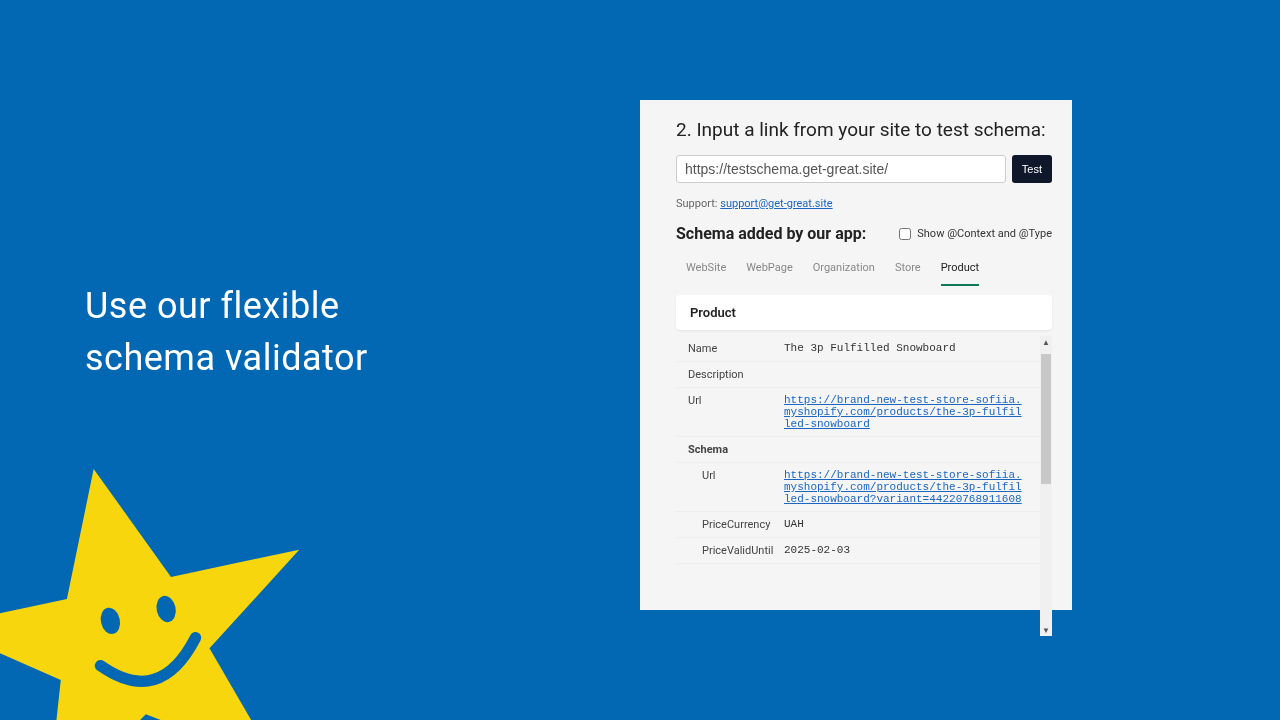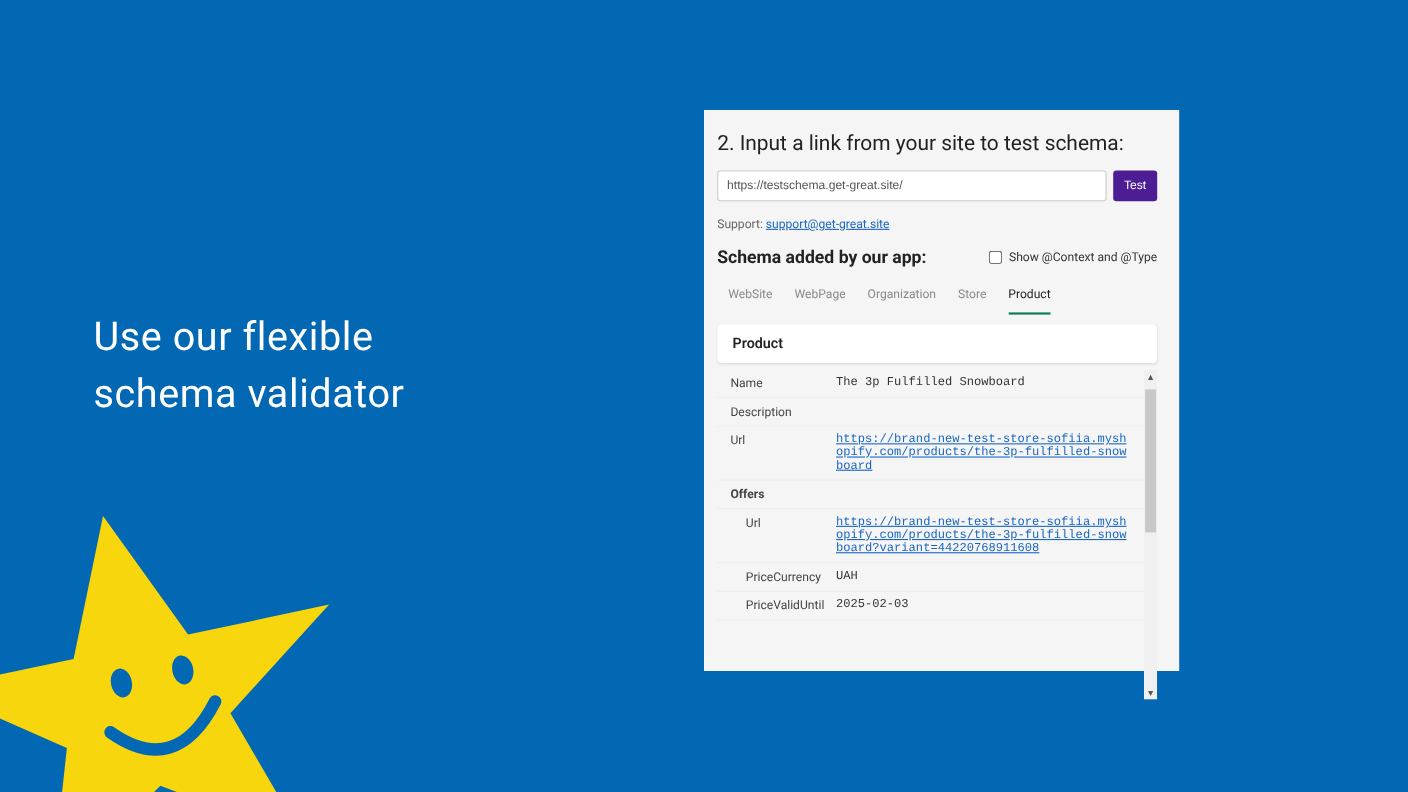--- a/index.html
+++ b/index.html
@@ -28,45 +28,45 @@
     width: 380px;
     height: 380px;
   }
   .panel {
     position: absolute;
     left: 640px;
     top: 100px;
     width: 432px;
     height: 510px;
     background: #f5f5f5;
-    padding: 18px 20px 18px 12px;
+    padding: 18px 20px 18px 36px;
   }
   .panel-title {
     font-size: 19px;
     font-weight: 400;
     color: #222;
     margin-bottom: 14px;
   }
   .url-row {
     display: flex;
     gap: 6px;
     margin-bottom: 14px;
   }
   .url-input {
     flex: 1;
     height: 28px;
     border: 1px solid #ccc;
     border-radius: 3px;
     padding: 0 8px;
-    font-size: 11px;
+    font-size: 14px;
     color: #555;
     background: #fff;
   }
   .test-btn {
-    background: #4c1d95;
+    background: #0f172a;
     color: #fff;
     border: none;
     border-radius: 3px;
     padding: 0 10px;
     height: 28px;
     font-size: 11px;
     cursor: pointer;
   }
   .support {
     font-size: 11px;
@@ -215,21 +215,21 @@
       </div>
       <div class="row">
         <div class="k">Description</div>
         <div class="v"></div>
       </div>
       <div class="row">
         <div class="k">Url</div>
         <div class="v"><a href="#">https://brand-new-test-store-sofiia.myshopify.com/products/the-3p-fulfilled-snowboard</a></div>
       </div>
       <div class="row fullk">
-        <div class="k">Offers</div>
+        <div class="k">Schema</div>
         <div class="v"></div>
       </div>
       <div class="row">
         <div class="k ind">Url</div>
         <div class="v"><a href="#">https://brand-new-test-store-sofiia.myshopify.com/products/the-3p-fulfilled-snowboard?variant=44220768911608</a></div>
       </div>
       <div class="row">
         <div class="k ind">PriceCurrency</div>
         <div class="v">UAH</div>
       </div>

